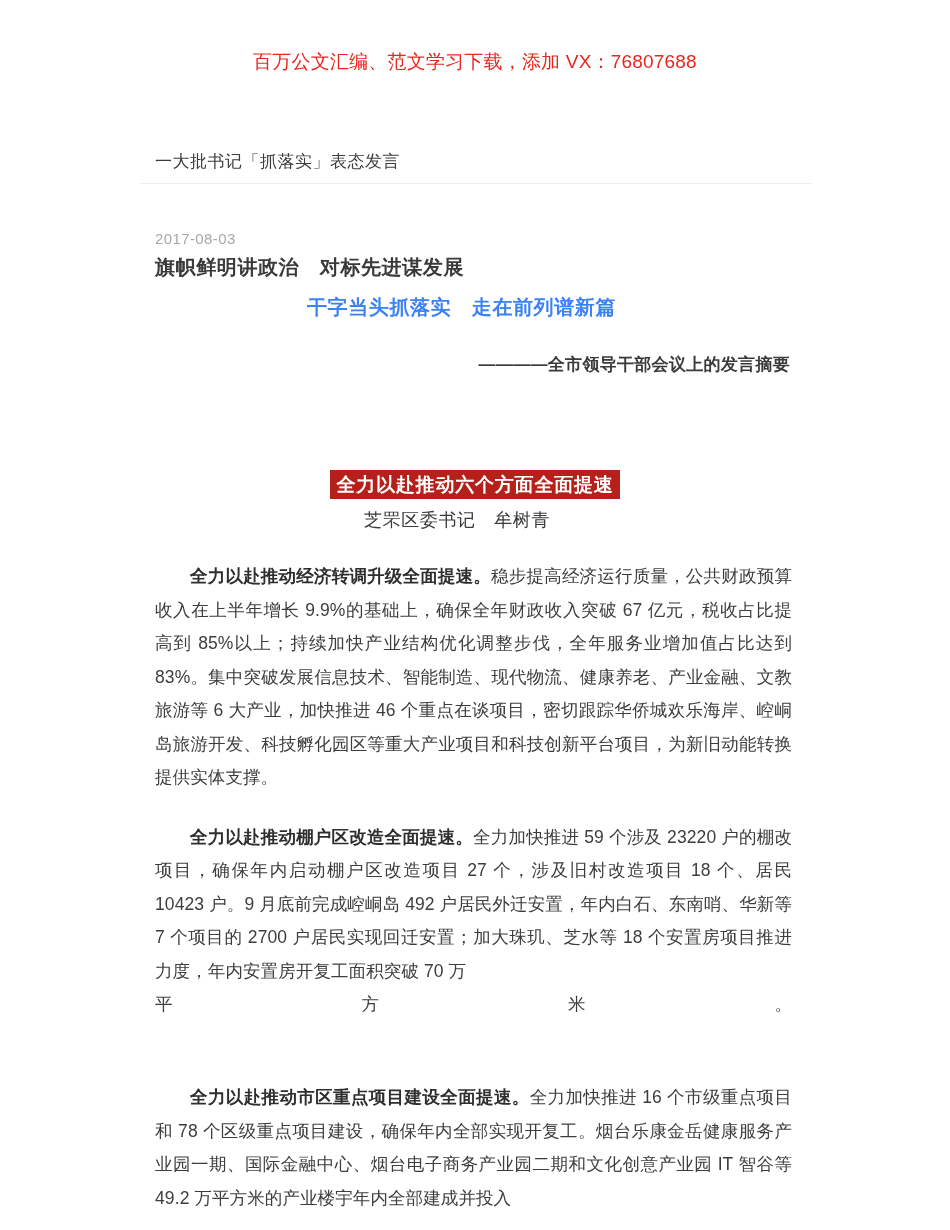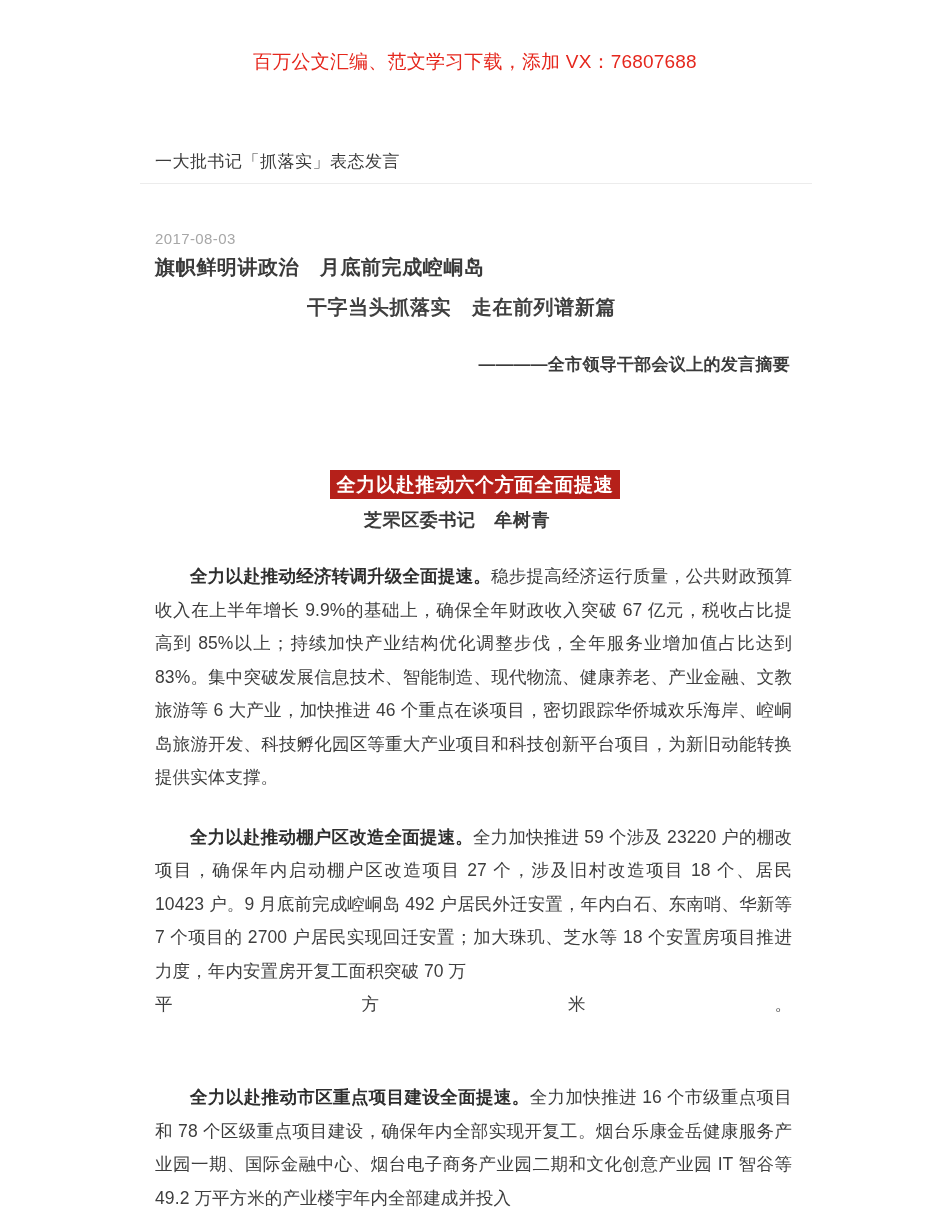--- a/index.html
+++ b/index.html
@@ -82,21 +82,21 @@
     white-space: pre;
   }
 
   .subtitle-line2 {
     position: absolute;
     top: 292px;
     left: 307px;
     font-size: 20px;
     line-height: 30px;
     font-weight: bold;
-    color: #404040;
+    color: #3b82f6;
     letter-spacing: 0.6px;
     white-space: pre;
   }
 
   .attribution {
     position: absolute;
     top: 352px;
     left: 0;
     width: 790px;
     text-align: right;
@@ -130,21 +130,21 @@
   }
 
   .section-byline {
     position: absolute;
     top: 507px;
     left: 0;
     width: 914px;
     text-align: center;
     font-size: 18px;
     line-height: 27px;
-    font-weight: bold;
+    font-weight: normal;
     color: #3a3a3a;
     letter-spacing: 0.6px;
     white-space: pre;
   }
 
   
   .body-col {
     position: absolute;
     top: 560px;
     left: 155px;
@@ -188,21 +188,21 @@
 <div class="page">
 
   <div class="promo-banner">百万公文汇编、范文学习下载，添加 VX：76807688</div>
 
   <h1 class="article-title">一大批书记「抓落实」表态发言</h1>
 
   <div class="title-divider"></div>
 
   <div class="article-date">2017-08-03</div>
 
-  <div class="subtitle-line1">旗帜鲜明讲政治　月底前完成崆峒岛</div>
+  <div class="subtitle-line1">旗帜鲜明讲政治　对标先进谋发展</div>
 
   <div class="subtitle-line2">干字当头抓落实　走在前列谱新篇</div>
 
   <div class="attribution">————全市领导干部会议上的发言摘要</div>
 
   <div class="section-head-wrap">
     <span class="section-banner">全力以赴推动六个方面全面提速</span>
   </div>
 
   <div class="section-byline">芝罘区委书记　牟树青</div>

